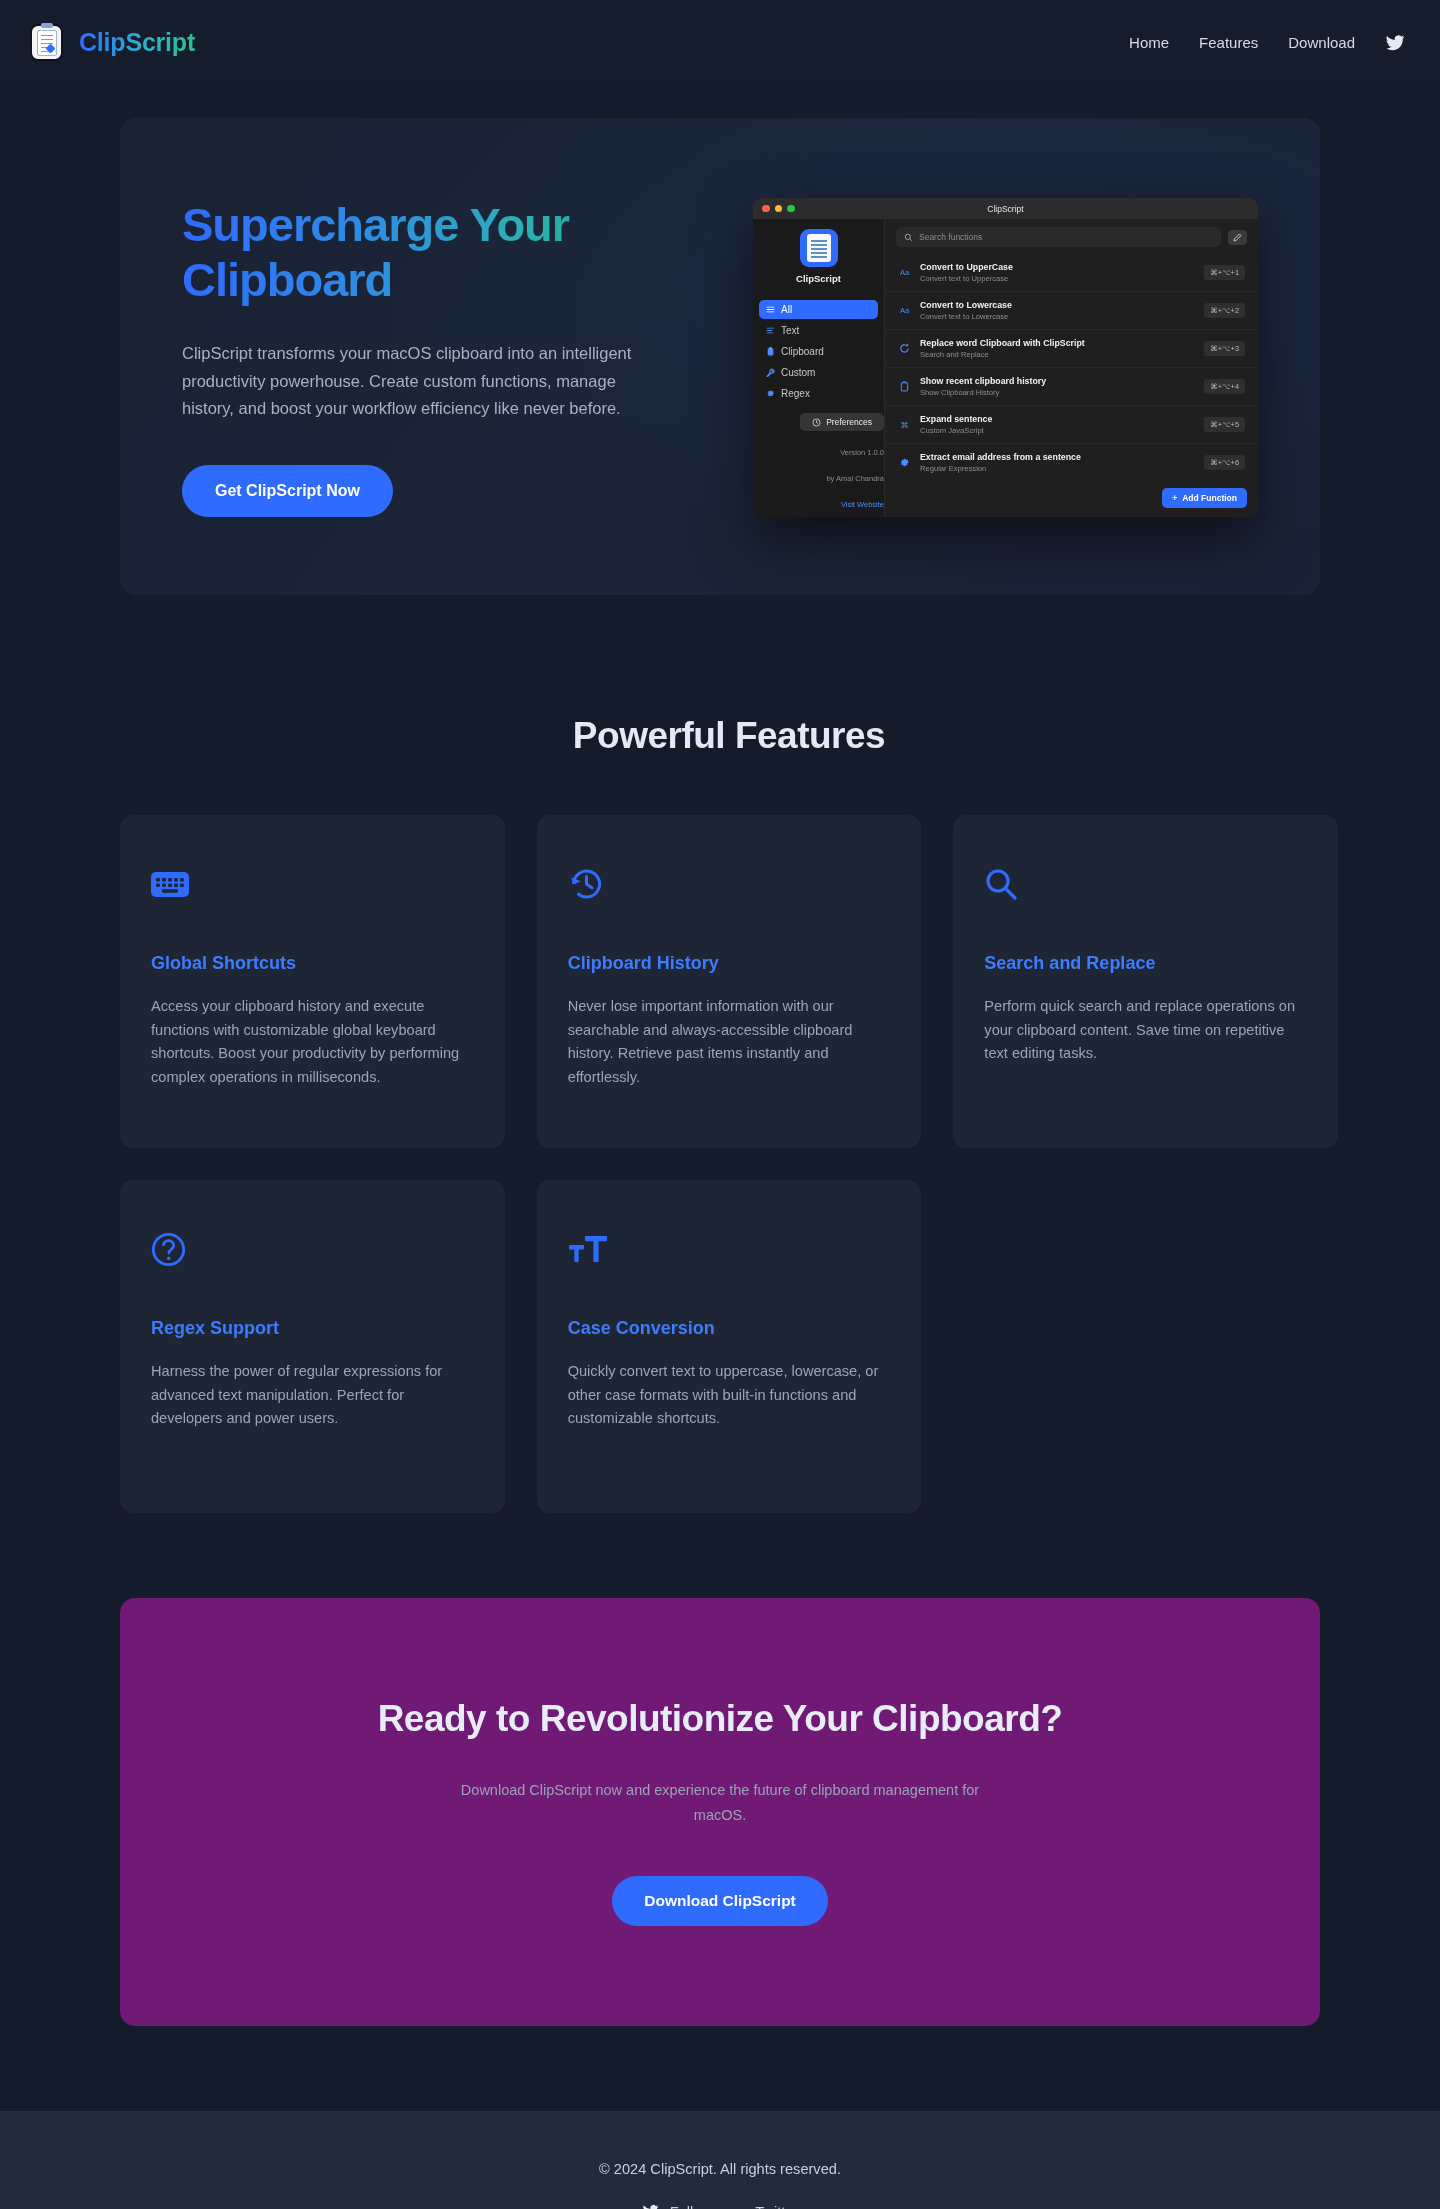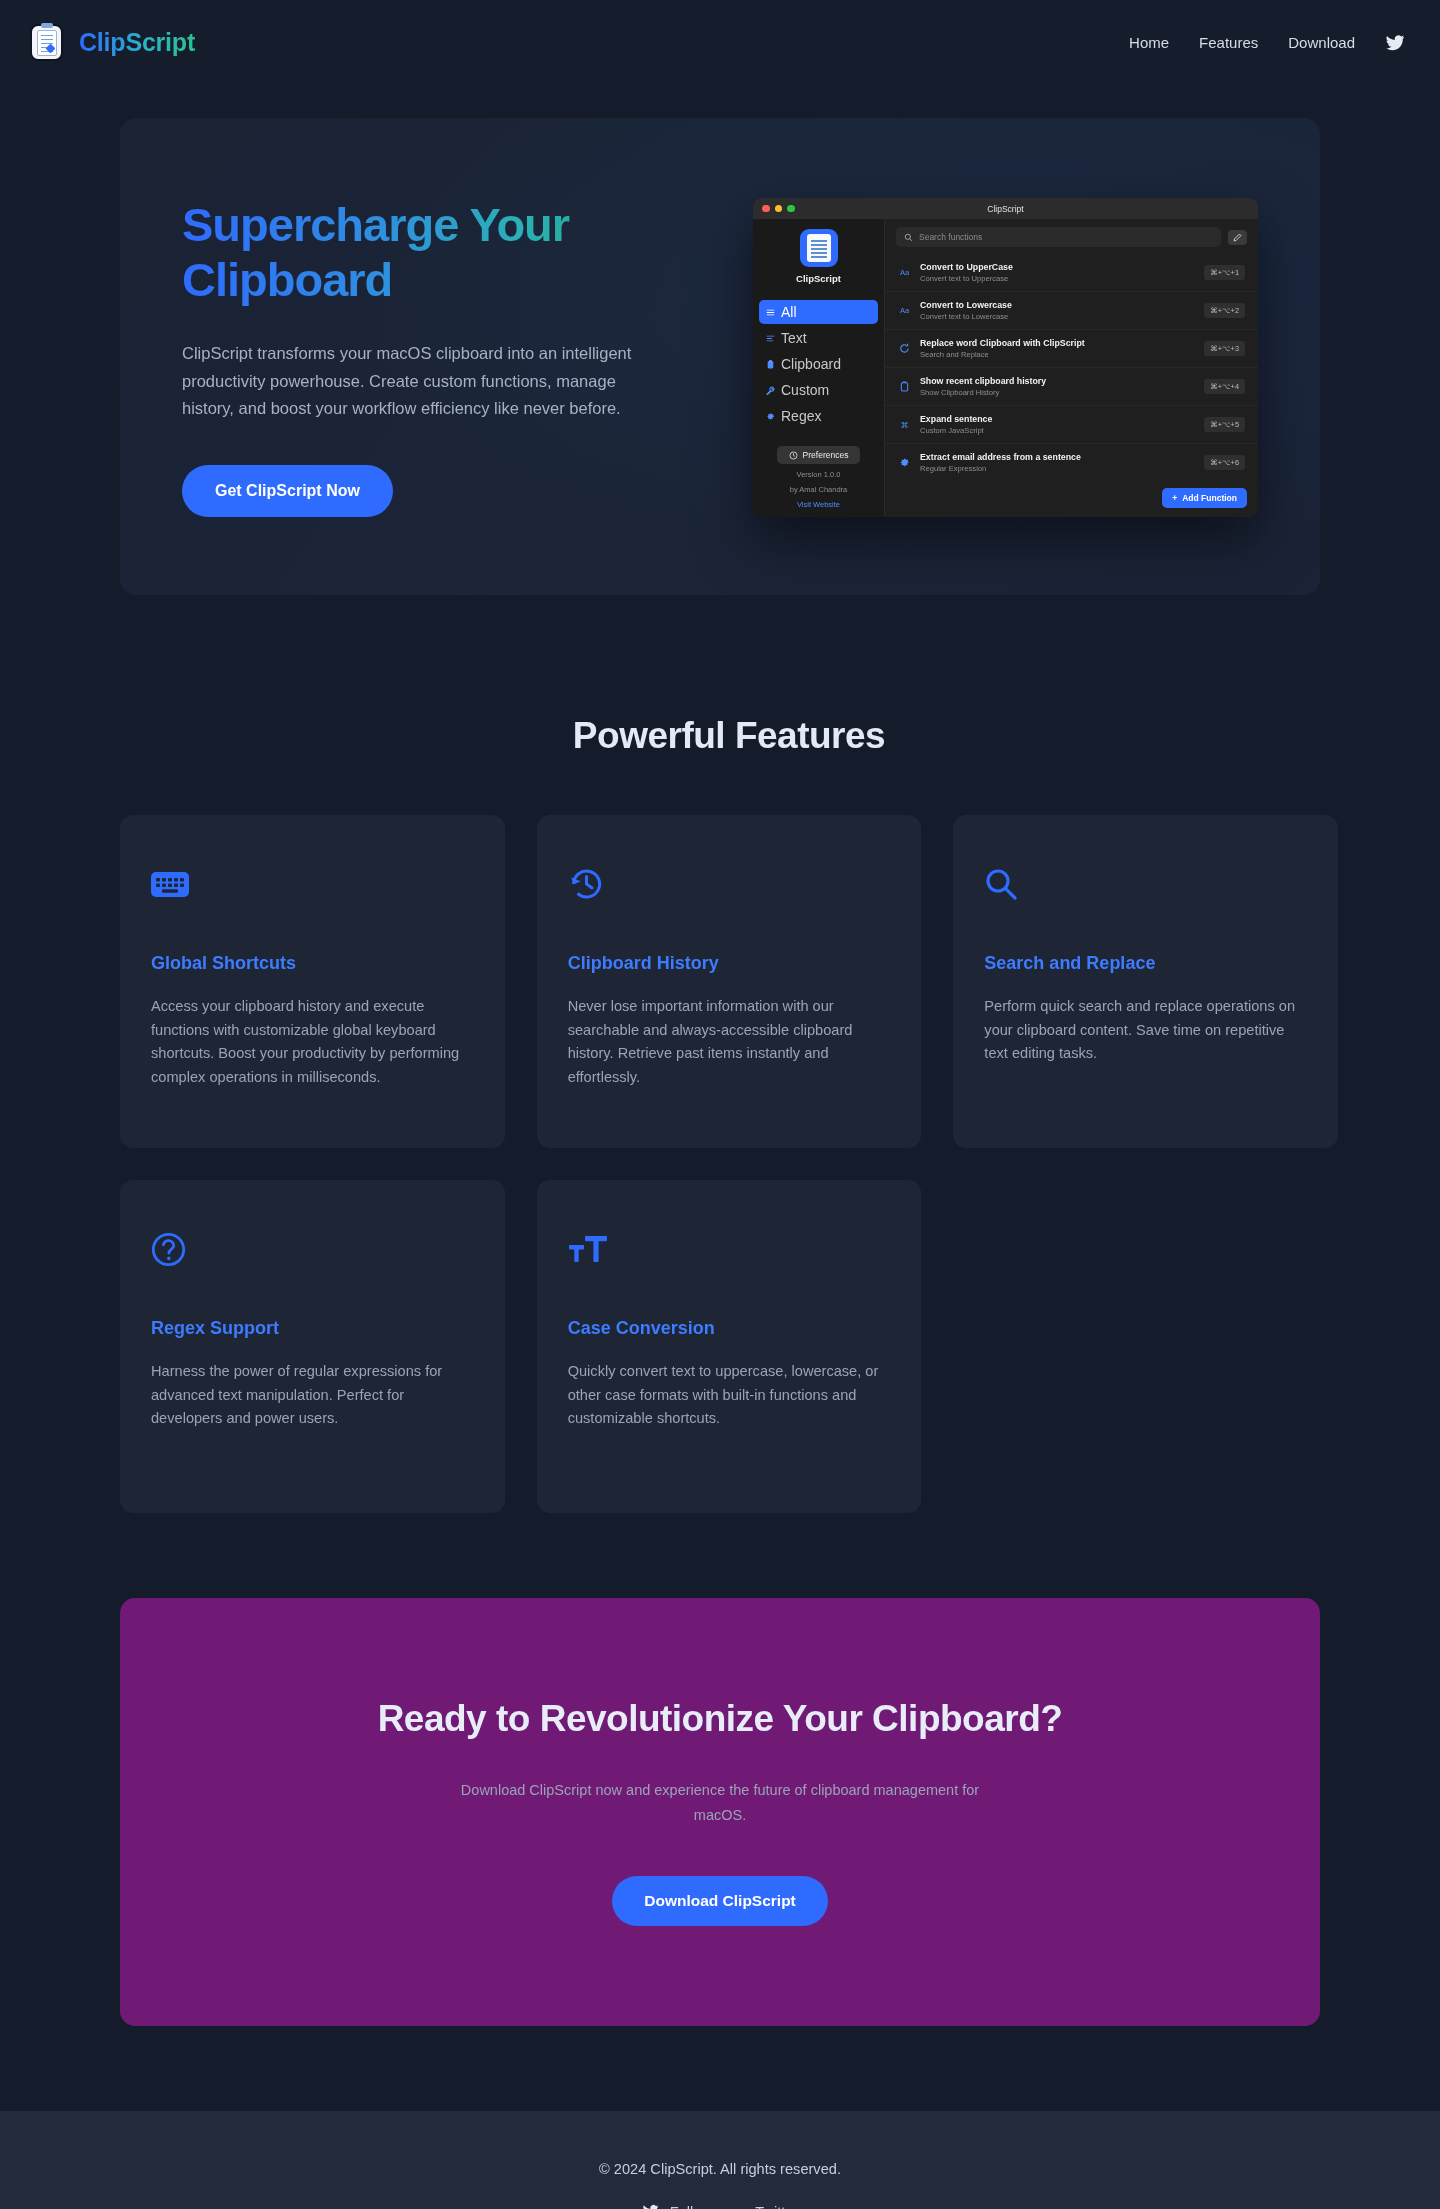--- a/index.html
+++ b/index.html
@@ -159,26 +159,26 @@
   }
   .side-logo .inner::before{
     content:"";position:absolute;left:4px;top:6px;right:4px;height:1.5px;background:#5d8fd0;
     box-shadow:0 4px 0 #5d8fd0,0 8px 0 #5d8fd0,0 12px 0 #5d8fd0,0 16px 0 #5d8fd0;
   }
   .side-logo-name{font-size:9.5px;color:#f0f0f0;font-weight:bold;}
   .side-list{display:flex;flex-direction:column;gap:2px;padding:0 6px;}
   .side-item{
     display:flex;align-items:center;gap:6px;
     padding:4px 7px;border-radius:5px;
-    font-size:14px;color:#c9c9c9;
+    font-size:10px;color:#c9c9c9;
   }
   .side-item.active{background:#2f6bff;color:#fff;}
   .side-item .si{width:9px;height:9px;display:block;flex:0 0 9px;}
   .side-item .si svg{width:100%;height:100%;display:block;}
-  .side-bottom{margin-top:auto;display:flex;flex-direction:column;align-items:center;gap:6px;}
+  .side-bottom{margin-top:auto;display:flex;flex-direction:column;align-items:flex-end;gap:17px;}
   .prefs{
     display:flex;align-items:center;gap:5px;
     background:#353535;border-radius:5px;padding:4px 12px;
     font-size:8.5px;color:#ededed;
   }
   .prefs .gear{width:9px;height:9px;}
   .prefs .gear svg{width:100%;height:100%;display:block;}
   .ver{font-size:7.5px;color:#8e8e8e;}
   .auth{font-size:7.5px;color:#8e8e8e;}
   .vweb{font-size:7.5px;color:#4c8dff;}

